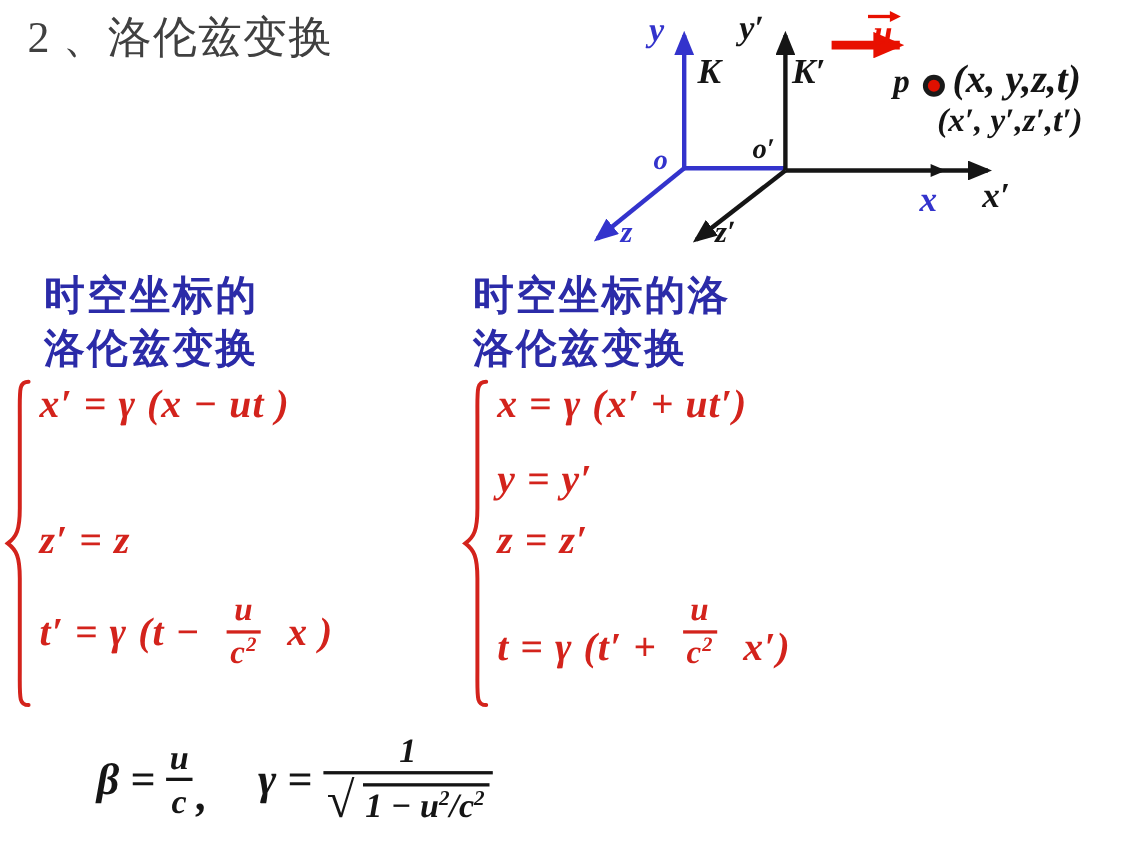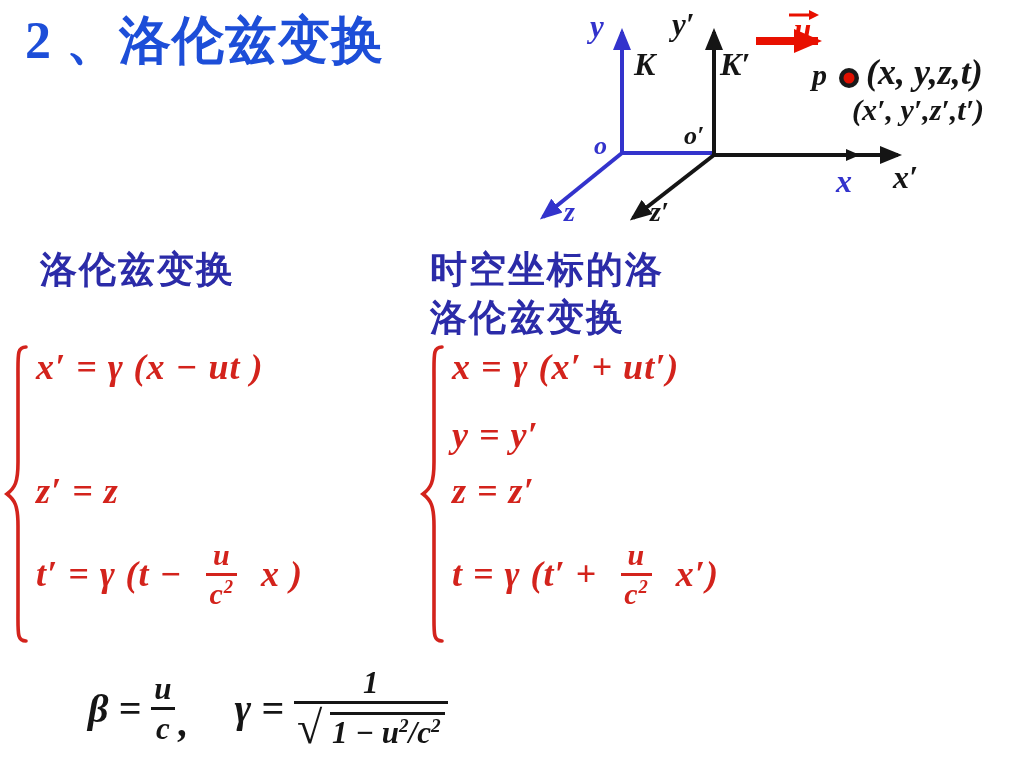--- a/index.html
+++ b/index.html
@@ -4,22 +4,22 @@
 <style>
   html,body { margin:0; padding:0; background:#ffffff; }
   .slide {
     position:relative; width:1024px; height:768px; background:#ffffff;
     overflow:hidden; font-family:"Liberation Serif", serif;
   }
   .bi { font-family:"Liberation Serif", serif; font-style:italic; font-weight:bold; }
   .lbl { position:absolute; line-height:1.1; white-space:nowrap; }
 
   .title {
-    position:absolute; left:25px; top:6px; font-size:52px; font-weight:bold;
-    color:#1d4ed8; font-style:normal; letter-spacing:1px; white-space:nowrap;
+    position:absolute; left:25px; top:6px; font-size:40px; font-weight:normal;
+    color:#404040; font-style:normal; letter-spacing:1px; white-space:nowrap;
   }
 
   .heading {
     position:absolute; font-size:37px; line-height:48px; color:#2b2ba8;
     font-family:"Liberation Serif", serif; font-weight:bold; letter-spacing:2px; white-space:nowrap;
   }
 
   .blue  { color:#3333cc; }
   .black { color:#151515; }
   .red   { color:#e81000; }
@@ -106,20 +106,21 @@
   <svg class="vec-arrow" viewBox="0 0 30 12">
     <line x1="0" y1="6" x2="22" y2="6" stroke="#e81000" stroke-width="3"></line>
     <polygon points="30,6 20,1 20,11" fill="#e81000"></polygon>
   </svg>
 
   <span class="lbl bi black" style="left:812px; top:58px; font-size:30px;">p</span>
   <span class="lbl bi black" style="left:866px; top:53px; font-size:36px;">(x, y,z,t)</span>
   <span class="lbl bi black" style="left:852px; top:93px; font-size:30px;">(x′, y′,z′,t′)</span>
 
   <div class="heading" style="left:40px; top:246px;">
+    <div>时空坐标的</div>
     <div>洛伦兹变换</div>
   </div>
   <div class="heading" style="left:430px; top:246px;">
     <div>时空坐标的洛</div>
     <div>洛伦兹变换</div>
   </div>
 
   <svg class="brace-svg" style="left:4px; top:344px;" viewBox="0 0 26 300">
     <path d="M22,3 C13,3 14,10 14,34 L14,118 C14,138 11,144 3,150 C11,156 14,162 14,182 L14,266 C14,290 13,297 22,297" stroke="#d3231c" stroke-width="3.6" fill="none" stroke-linecap="round"></path>
   </svg>
@@ -134,21 +135,21 @@
     </span>
     <span>x )</span>
   </div>
 
   <svg class="brace-svg" style="left:420px; top:344px;" viewBox="0 0 26 300">
     <path d="M22,3 C13,3 14,10 14,34 L14,118 C14,138 11,144 3,150 C11,156 14,162 14,182 L14,266 C14,290 13,297 22,297" stroke="#d3231c" stroke-width="3.6" fill="none" stroke-linecap="round"></path>
   </svg>
   <div class="eq-line" style="left:452px; top:416px;">y = y′</div>
   <div class="eq-line" style="left:452px; top:348px;">x = γ (x′ + ut′)</div>
   <div class="eq-line" style="left:452px; top:472px;font-style:italic;">z = z′</div>
-  <div class="eq-line eq-row" style="left:452px; top:540px;">
+  <div class="eq-line eq-row" style="left:452px; top:540px;align-items:flex-end;">
     <span>t = γ (t′ +</span>
     <span class="frac eq-frac">
       <span class="num">u</span>
       <span class="bar"></span>
       <span class="den"><span>c</span><sup>2</sup></span>
     </span>
     <span>x′)</span>
   </div>
 
   <div class="footer bi">

